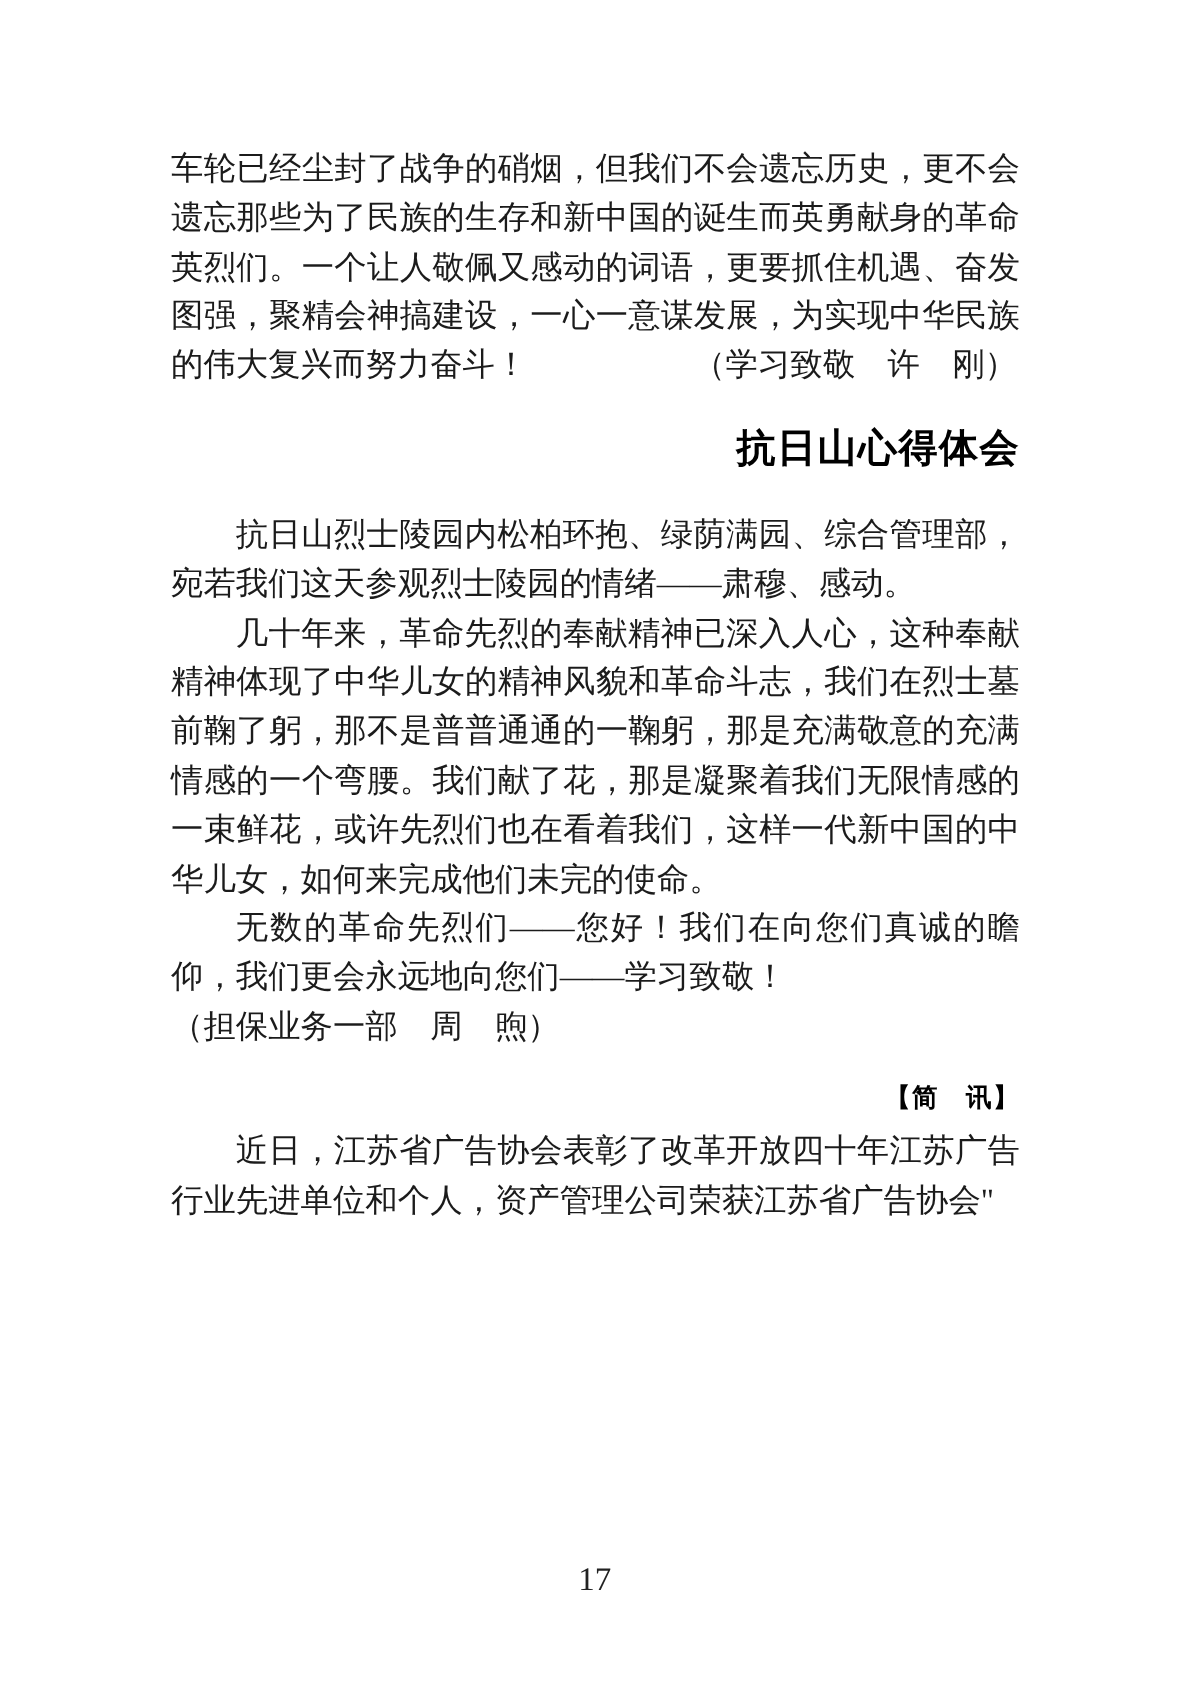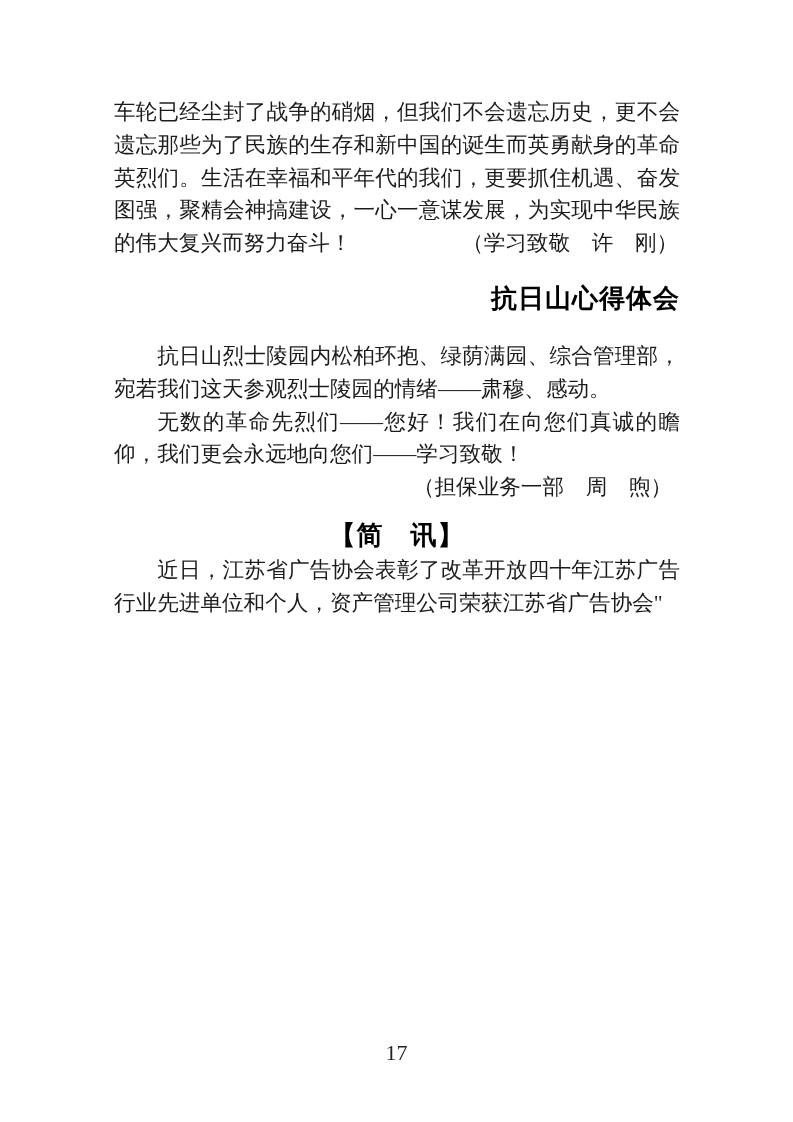--- a/index.html
+++ b/index.html
@@ -46,32 +46,31 @@
     font-weight: 700;
     font-size: 26px;
     line-height: 32px;
     letter-spacing: 1px;
     text-align: right;
     color: #000000;
     margin: 22px 0 26px 0;
     text-indent: 0;
   }
   .essay-signature {
-    text-align: right;
     padding-right: 8px;
     text-indent: 0;
   }
   .brief-heading {
     font-family: "Liberation Sans", "DejaVu Sans", sans-serif;
     font-weight: 700;
-    font-size: 26px;
+    font-size: 17px;
     line-height: 34px;
     letter-spacing: 1px;
     color: #000000;
-    text-align: center;
+    text-align: right;
     text-indent: 0;
     margin: 14px 0 2px 0;
   }
   .page-number {
     position: absolute;
     left: 0;
     right: 0;
     bottom: 56px;
     text-align: center;
     font-family: "Liberation Serif", "DejaVu Serif", serif;
@@ -79,29 +78,30 @@
     color: #222222;
   }
 </style>
 </head>
 <body>
 
 <div class="page">
   <div class="content">
 
     <p class="continuation">
-      <span>车轮已经尘封了战争的硝烟，但我们不会遗忘历史，更不会遗忘那些为了民族的生存和新中国的诞生而英勇献身的革命英烈们。生活在幸福和平年代的我们，更要抓住机遇、奋发图强，聚精会神搞建设，一心一意谋发展，为实现中华民族的伟大复兴而努力奋斗！</span>
+      <span>车轮已经尘封了战争的硝烟，但我们不会遗忘历史，更不会遗忘那些为了民族的生存和新中国的诞生而英勇献身的革命英烈们。一个让人敬佩又感动的词语，更要抓住机遇、奋发图强，聚精会神搞建设，一心一意谋发展，为实现中华民族的伟大复兴而努力奋斗！</span>
       <span class="inline-signature">（学习致敬　许　刚）</span>
     </p>
 
     <h1 class="essay-title">抗日山心得体会</h1>
 
     <p class="para-indent">抗日山烈士陵园内松柏环抱、绿荫满园、综合管理部，宛若我们这天参观烈士陵园的情绪——肃穆、感动。</p>
 
 
+    <p class="para-indent">几十年来，革命先烈的奉献精神已深入人心，这种奉献精神体现了中华儿女的精神风貌和革命斗志，我们在烈士墓前鞠了躬，那不是普普通通的一鞠躬，那是充满敬意的充满情感的一个弯腰。我们献了花，那是凝聚着我们无限情感的一束鲜花，或许先烈们也在看着我们，这样一代新中国的中华儿女，如何来完成他们未完的使命。</p>
 
 
     <p class="para-indent">无数的革命先烈们——您好！我们在向您们真诚的瞻仰，我们更会永远地向您们——学习致敬！</p>
 
     <p class="essay-signature">（担保业务一部　周　煦）</p>
 
     <h2 class="brief-heading">【简　讯】</h2>
 
     <p class="para-indent">近日，江苏省广告协会表彰了改革开放四十年江苏广告行业先进单位和个人，资产管理公司荣获江苏省广告协会"</p>
 

